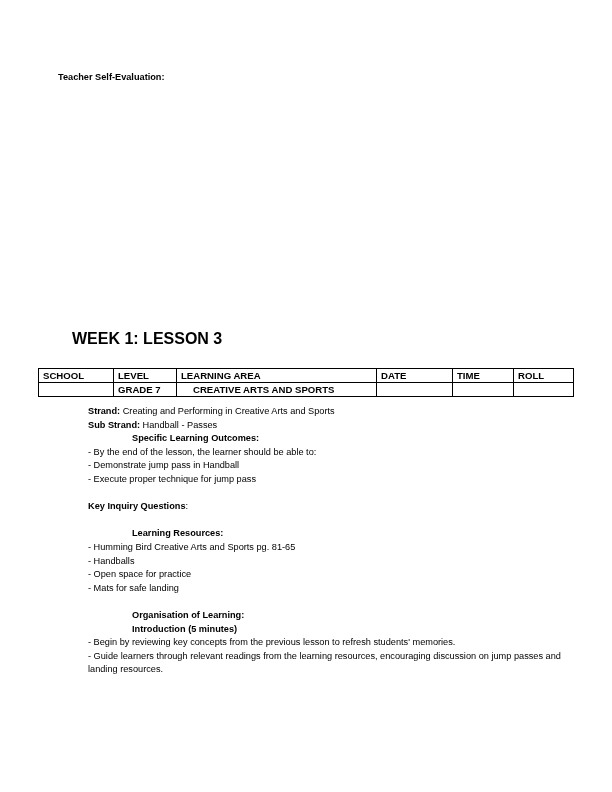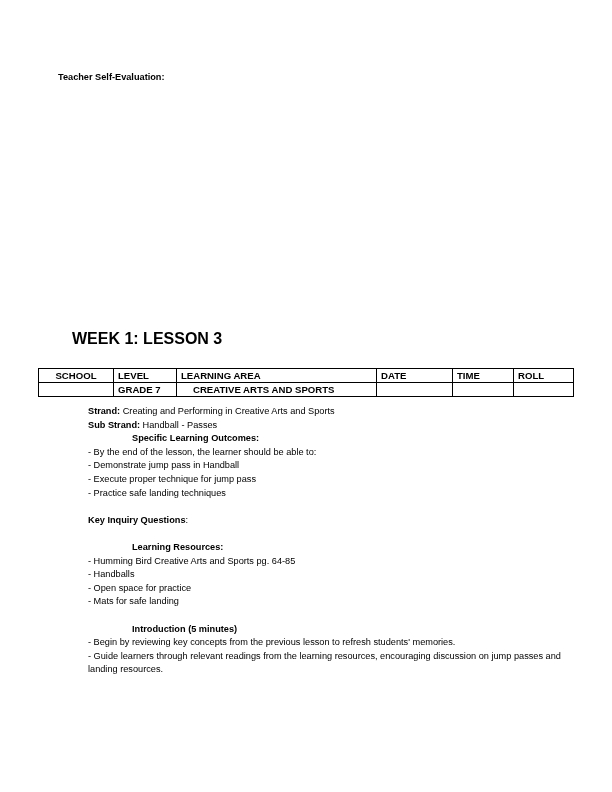--- a/index.html
+++ b/index.html
@@ -14,21 +14,21 @@
 
     table.hdr {
       position: absolute; left: 38px; top: 368px; width: 535px;
       border-collapse: collapse; table-layout: fixed;
       font-size: 9.6px; font-weight: bold;
     }
     table.hdr td {
       border: 1px solid #000; height: 13px; padding: 0 4px;
       white-space: nowrap; overflow: hidden; line-height: 13px;
     }
-    td.center { text-align: center; }
+    td.center { }
     td.indent { padding-left: 16px !important; }
 
     #body-content { left: 88px; top: 405px; width: 480px; font-size: 9.2px; line-height: 13.6px; }
     .line { display: block; white-space: nowrap; }
     .gap { height: 13.6px; }
     .wrap { white-space: normal; }
   </style>
 </head>
 <body>
 
@@ -65,29 +65,29 @@
 </tbody>
   </table>
 
 <div id="body-content" class="abs">
   <span class="line"><b>Strand:</b><span> Creating and Performing in Creative Arts and Sports</span></span>
   <span class="line"><b>Sub Strand:</b><span> Handball - Passes</span></span>
   <span class="line bold">Specific Learning Outcomes:</span>
   <span class="line">- By the end of the lesson, the learner should be able to:</span>
   <span class="line">- Demonstrate jump pass in Handball</span>
   <span class="line">- Execute proper technique for jump pass</span>
-  <span class="line">- Practice safe landing techniques</span>
   <div class="gap"></div>
 
   <span class="line"><b>Key Inquiry Questions</b><span>:</span></span>
   <div class="gap"></div>
 
   <span class="line bold">Learning Resources:</span>
-  <span class="line">- Humming Bird Creative Arts and Sports pg. 64-85</span>
+  <span class="line">- Humming Bird Creative Arts and Sports pg. 81-65</span>
   <span class="line">- Handballs</span>
   <span class="line">- Open space for practice</span>
   <span class="line">- Mats for safe landing</span>
   <div class="gap"></div>
 
+  <span class="line bold">Organisation of Learning:</span>
   <span class="line bold">Introduction (5 minutes)</span>
   <span class="line">- Begin by reviewing key concepts from the previous lesson to refresh students' memories.</span>
   <span class="line wrap">- Guide learners through relevant readings from the learning resources, encouraging discussion on jump passes and landing resources.</span>
 </div>
 
 </body></html>

